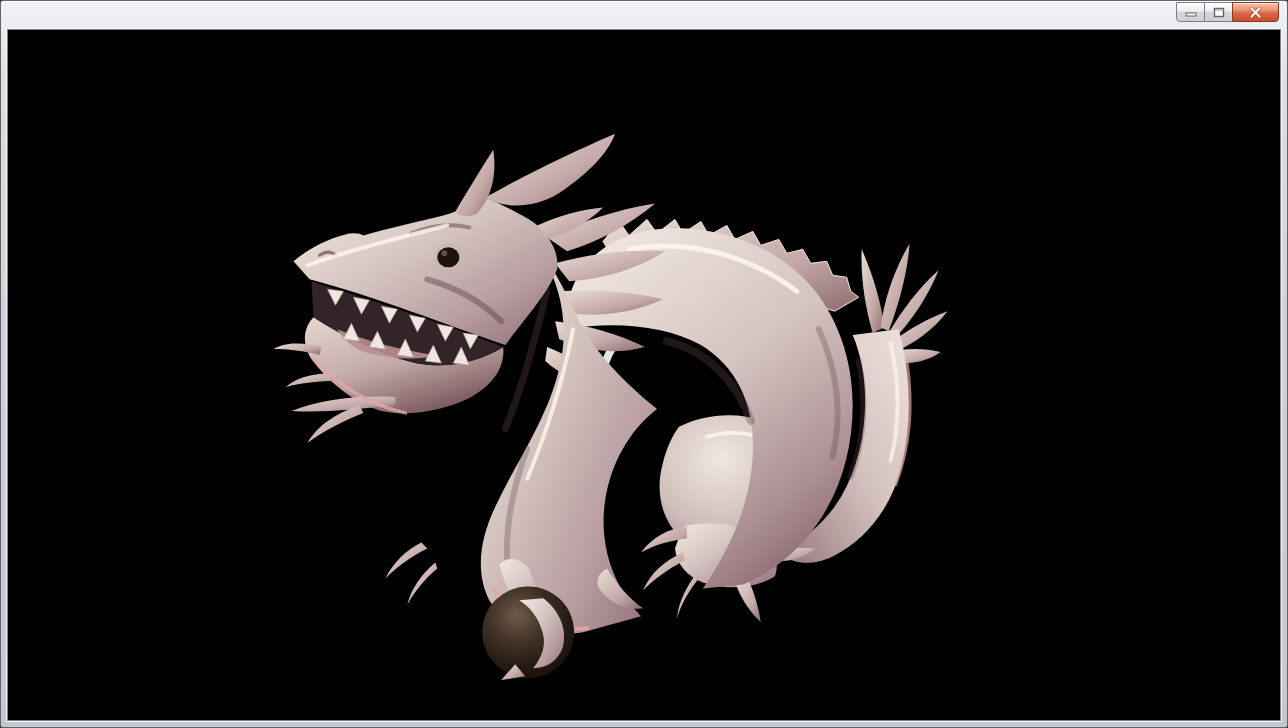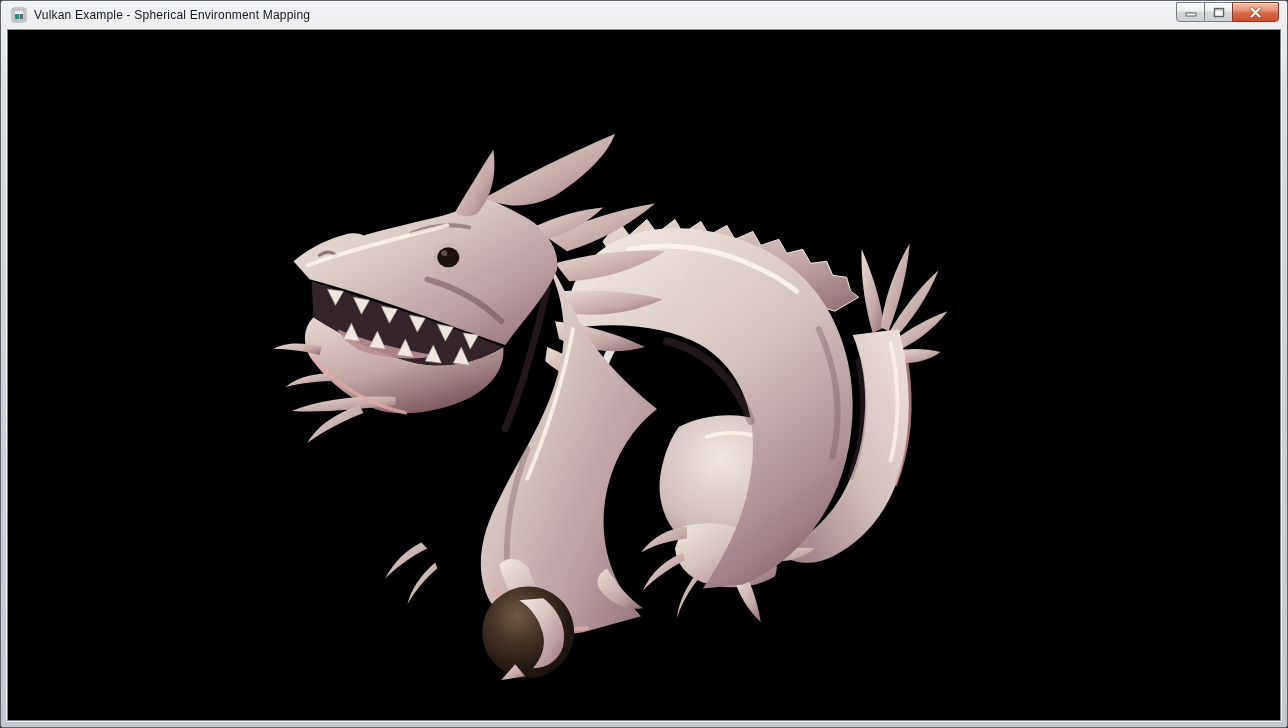--- a/index.html
+++ b/index.html
@@ -23,30 +23,20 @@
     box-shadow:inset 0 1px 0 rgba(255,255,255,.55);}
   .client{position:absolute;left:6px;top:28px;right:6px;bottom:6px;
     background:#000;border:1px solid #7e8287;box-shadow:0 0 0 1px #f4f5f6;}
   .client svg{display:block;width:100%;height:100%;}
 </style>
 </head>
 <body>
 
 <div class="window">
 
-  <div class="titlebar">
-    <svg class="app-icon" viewBox="0 0 16 16">
-      <rect x="1" y="1" width="14" height="14" rx="2" fill="#eef0f2" stroke="#9fa4a9"></rect>
-      <rect x="3" y="3" width="10" height="10" fill="#ffffff" stroke="#8b9196" stroke-width="1"></rect>
-      <rect x="4" y="4" width="8" height="2.5" fill="#e8ebee"></rect>
-      <rect x="4" y="7" width="4" height="5" fill="#2e8f7e"></rect>
-      <rect x="8.5" y="7" width="3.5" height="5" fill="#5d6a72"></rect>
-    </svg>
-    <span class="title">Vulkan Example - Spherical Environment Mapping</span>
-  </div>
 
   <div class="caption-buttons">
     <button class="cap-btn first" title="Minimize">
       <svg width="12" height="10" viewBox="0 0 12 10">
         <rect x="1" y="6" width="10" height="3" fill="#fdfdfd" stroke="#5f6368"></rect>
       </svg>
     </button>
     <button class="cap-btn" title="Maximize">
       <svg width="12" height="11" viewBox="0 0 12 11">
         <rect x="1.5" y="1.5" width="9" height="8" fill="#fbfbfc" stroke="#5f6368" stroke-width="1.4"></rect>

